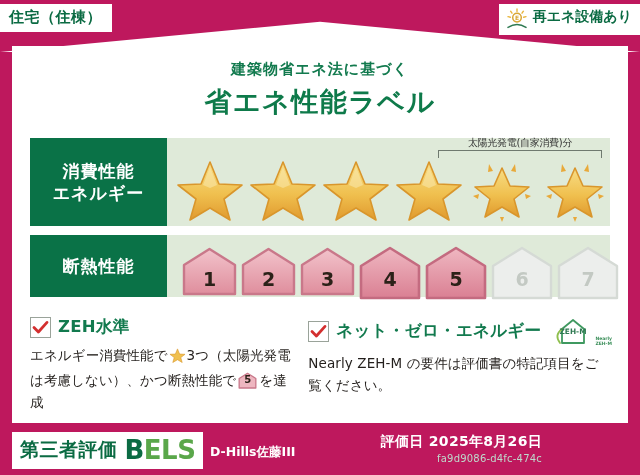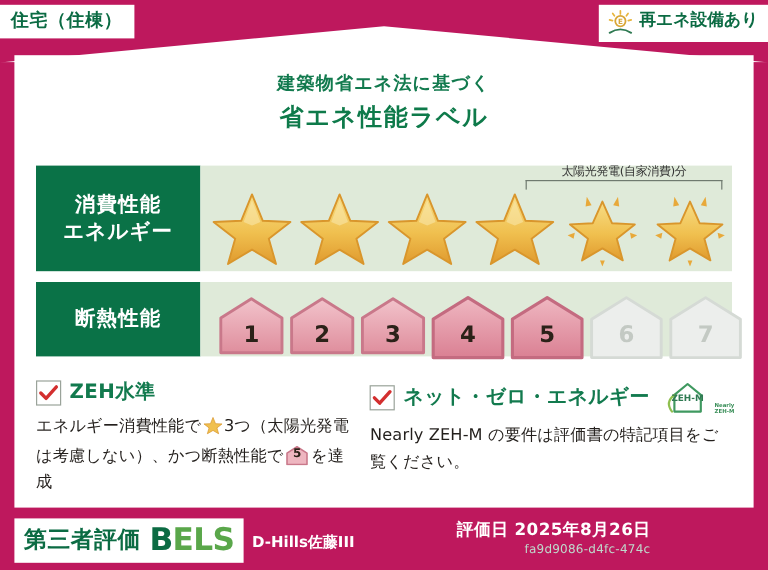--- a/index.html
+++ b/index.html
@@ -45,21 +45,21 @@
     position:absolute;left:12px;top:46px;width:616px;height:377px;
     background:#ffffff;
     box-sizing:border-box;
   }
   .title-sub{
     text-align:center;color:#127a4e;font-weight:bold;
     font-size:15px;margin-top:14px;letter-spacing:1px;
   }
   .title-main{
     text-align:center;color:#0e7a4a;font-weight:bold;
-    font-size:20px;margin-top:5px;letter-spacing:1.5px;
+    font-size:27px;margin-top:5px;letter-spacing:1.5px;
   }
   
   .rows{position:absolute;left:18px;top:92px;width:580px;}
   .row{display:flex;align-items:stretch;margin-bottom:9px;}
   .row-label{
     width:137px;flex:0 0 137px;
     background:#0a7247;color:#fff;
     display:flex;flex-direction:column;align-items:center;justify-content:center;
     font-weight:bold;font-size:17px;line-height:1.32;letter-spacing:1px;
   }

